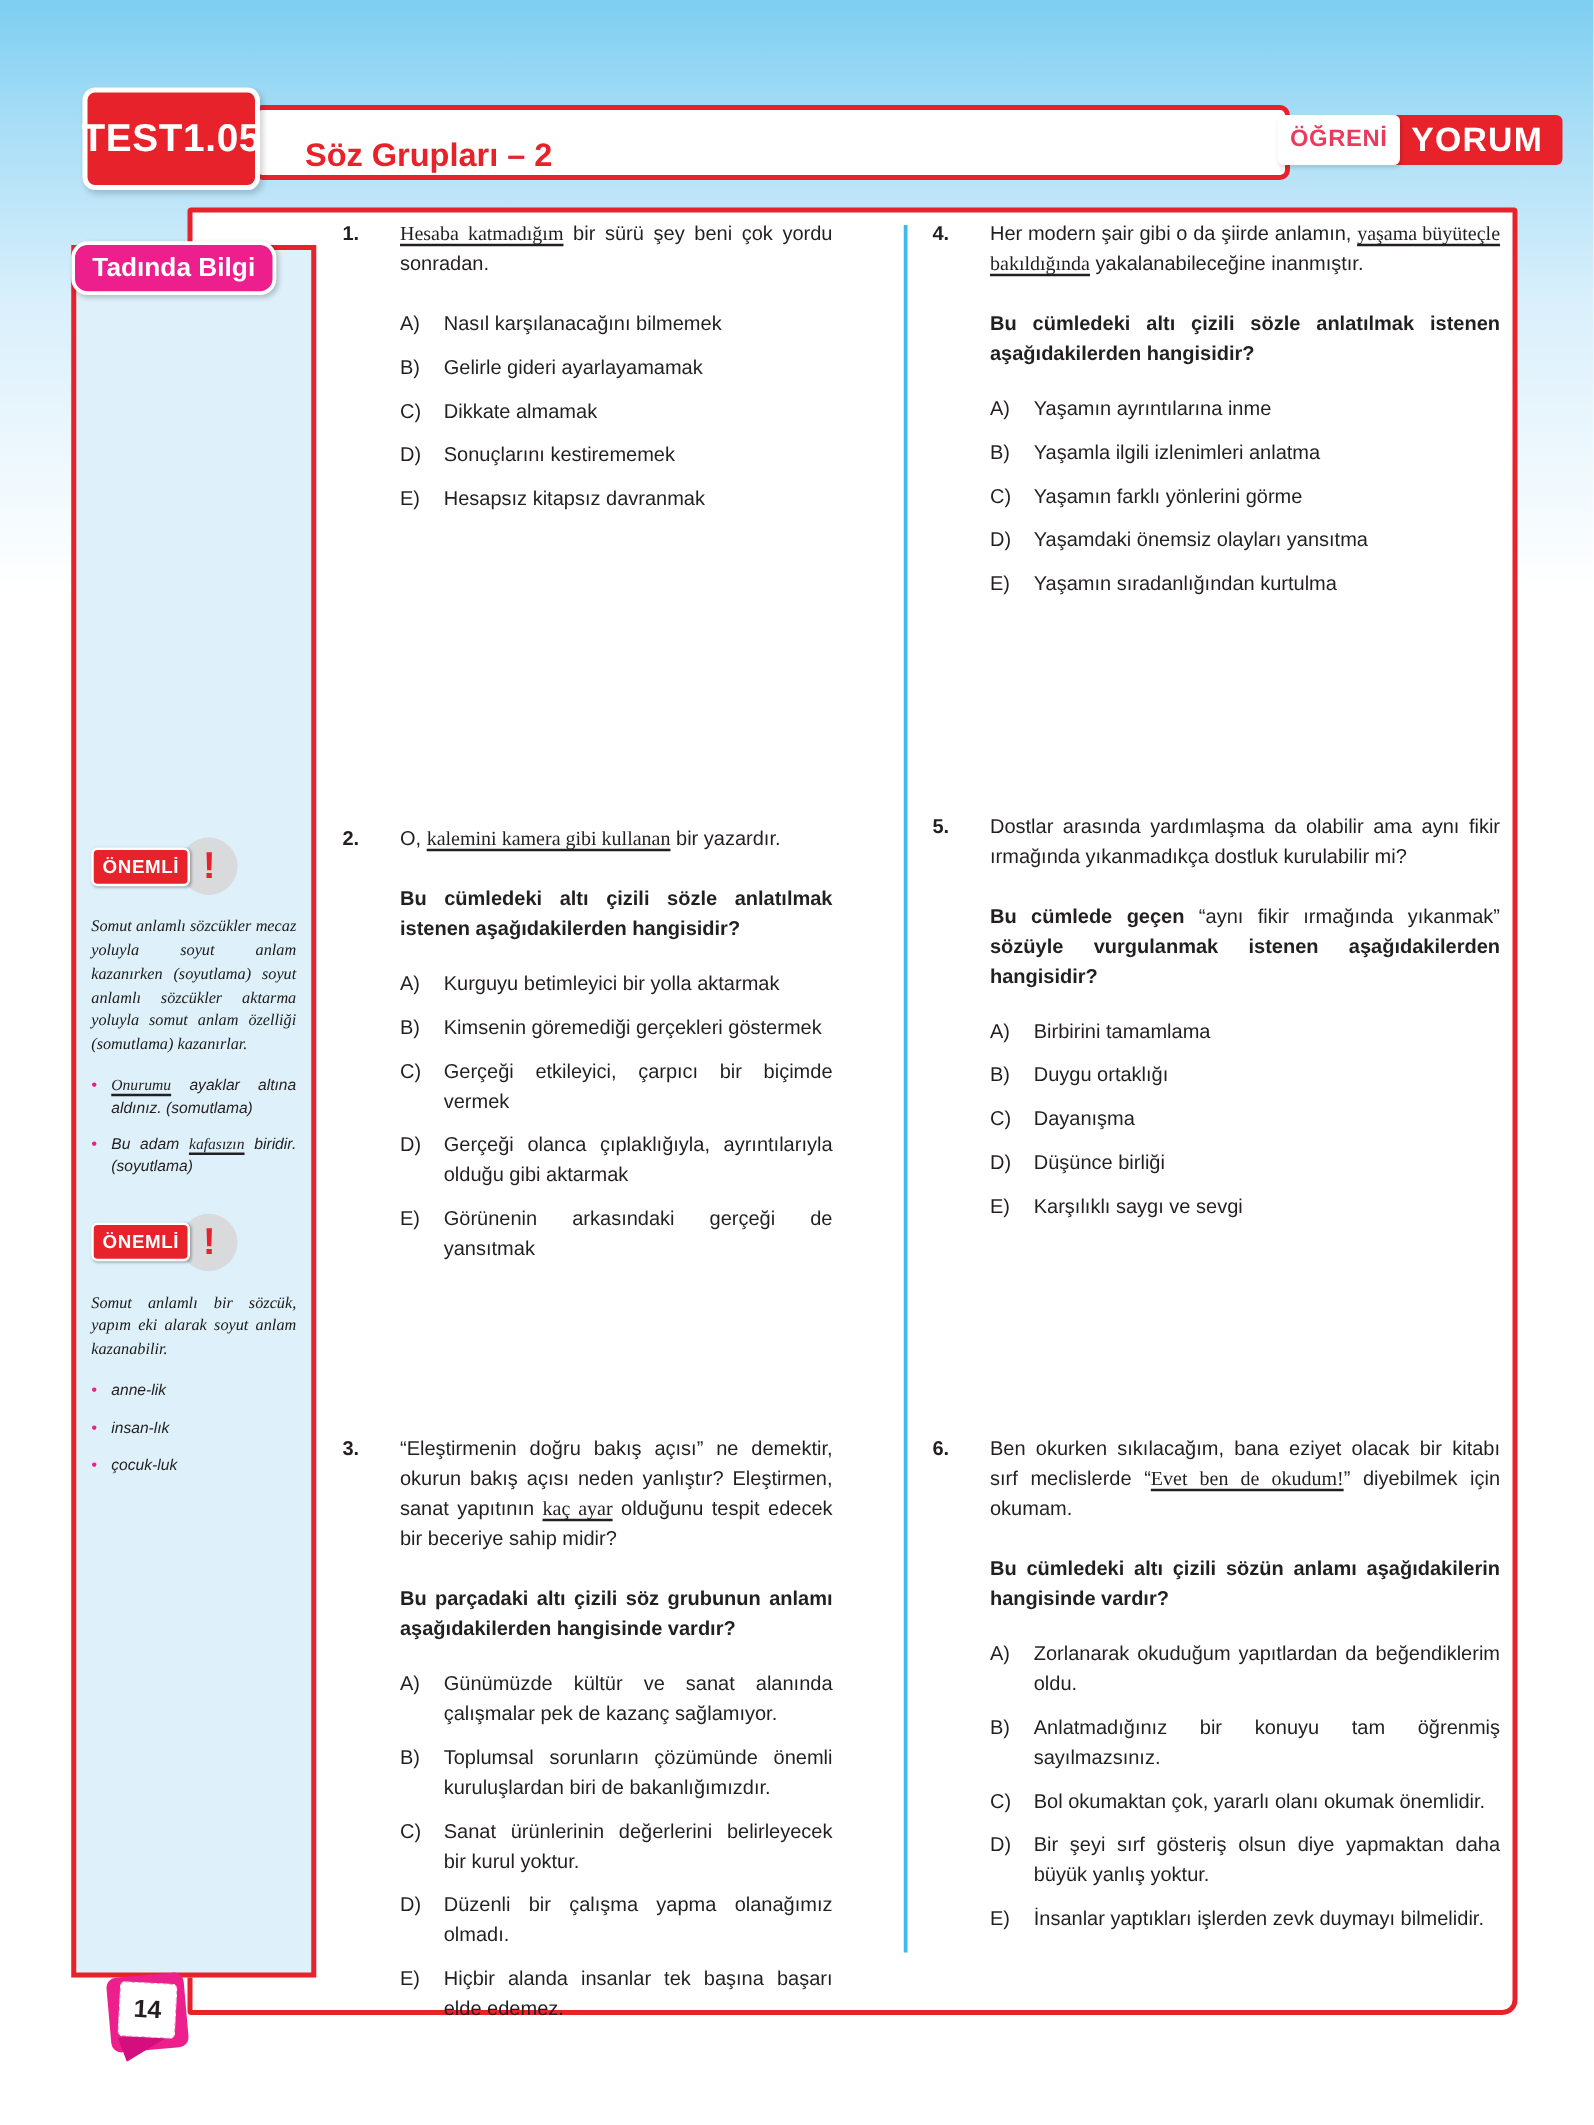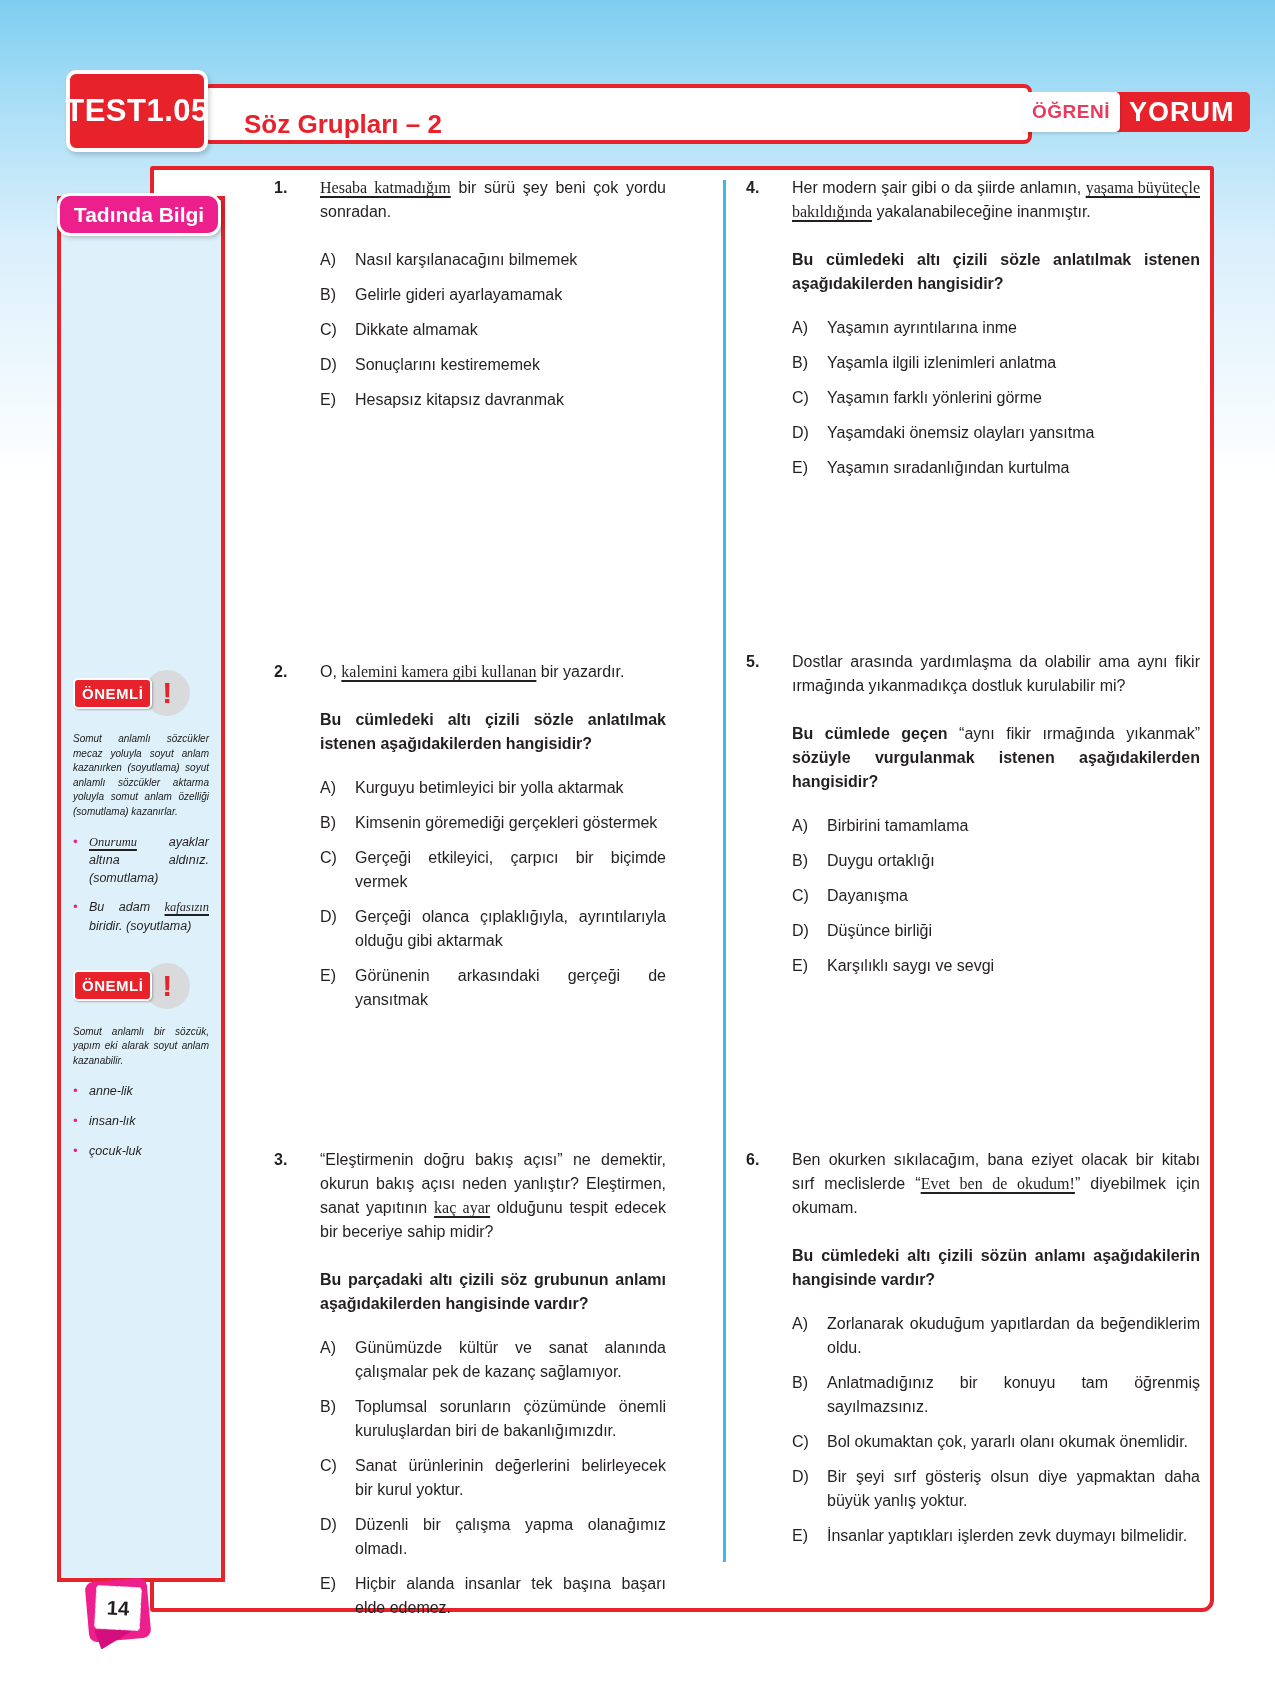--- a/index.html
+++ b/index.html
@@ -44,38 +44,38 @@
 
   
   .tadinda {
     position:absolute; left:57px; top:157px; width:164px; height:43px; z-index:7;
     background:#ec1f8c; border:3px solid #fff; border-radius:13px;
     box-shadow:2px 2px 4px rgba(0,0,0,.2);
     display:flex; align-items:center; justify-content:center;
     color:#fff; font-weight:bold; font-size:21px;margin-top:36px;
   }
   .sidebar {
-    position:absolute; left:57px; top:196px; width:168px; height:1386px; z-index:4;
+    position:absolute; left:57px; top:196px; width:196px; height:1386px; z-index:4;
     background:#def1fa; border:4px solid #e8222b; padding:470px 12px 0 12px;
   }
   .note { margin-bottom:28px; }
   .onemli { display:flex; align-items:center; margin-bottom:16px; }
   .onemli-label {
     background:#e8222b; border:2px solid #fff; border-radius:5px; z-index:2;
     color:#fff; font-weight:bold; font-size:15px; letter-spacing:.5px; padding:5px 7px;
     box-shadow:1px 1px 2px rgba(0,0,0,.25);
   }
   .onemli-circle {
     width:46px; height:46px; border-radius:50%; background:#d9dadb; margin-left:-8px;
     display:flex; align-items:center; justify-content:center;
   }
   .excl { color:#e8222b; font-weight:bold; font-size:30px; line-height:1; }
   .note-text {
-    font-style:italic; font-size:10px; line-height:1.45; text-align:justify;
-    color:#1a1a1a; margin-bottom:14px;
+    font-style:italic; font-size:13px; line-height:1.45; text-align:justify;
+    color:#1a1a1a; margin-bottom:14px;font-family:Liberation Serif, serif;
   }
   .bullet { display:flex; font-style:italic; font-size:12.5px; line-height:1.45; margin-bottom:11px; }
   .bullet .dot { color:#ec1f8c; flex:0 0 16px; font-size:13px; }
   .bullet .btext { flex:1; text-align:justify; }
 
   
   .question { position:absolute; display:flex; z-index:3; font-size:16px; line-height:1.5; }
   .q-left  { left:274px; width:392px; }
   .q-right { left:746px; width:454px; }
   .qnum { flex:0 0 46px; font-weight:bold; }

